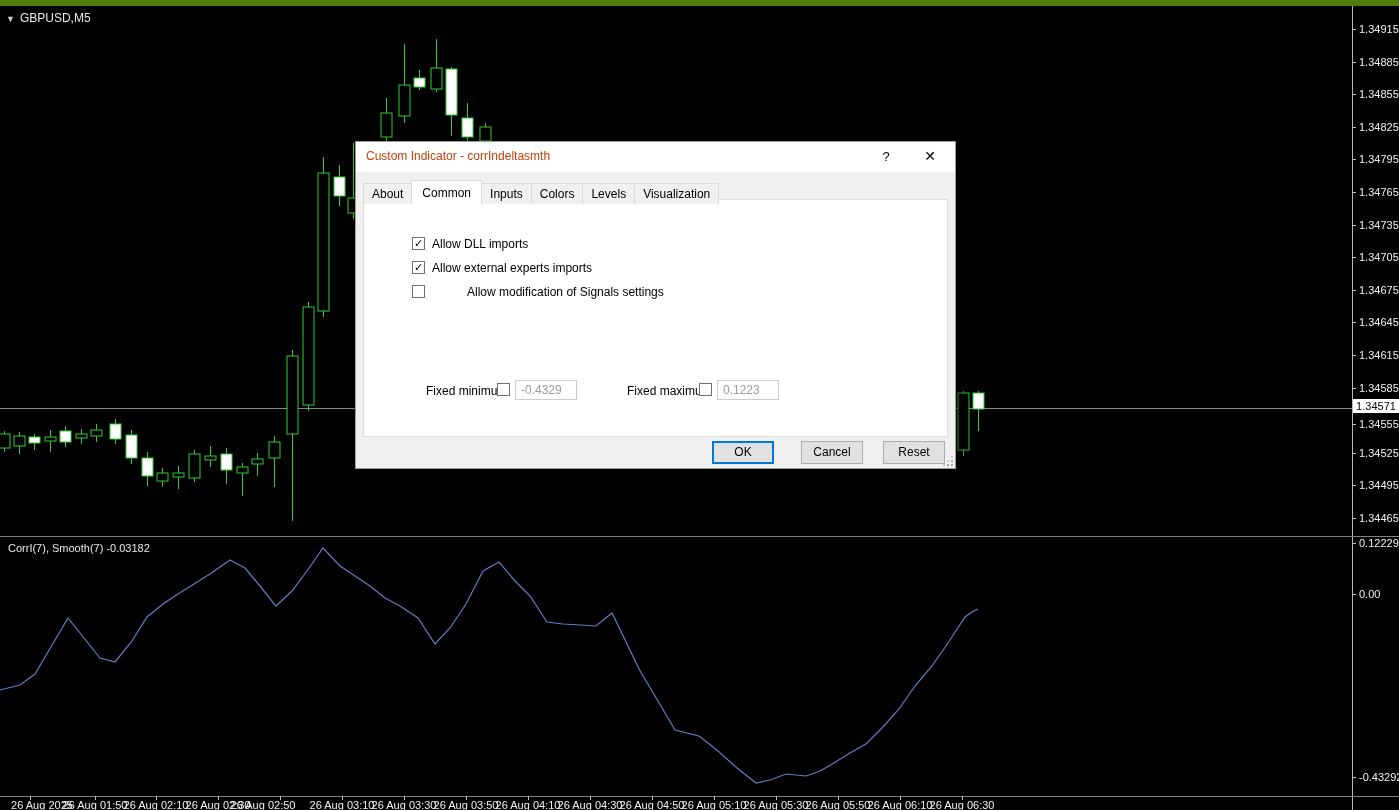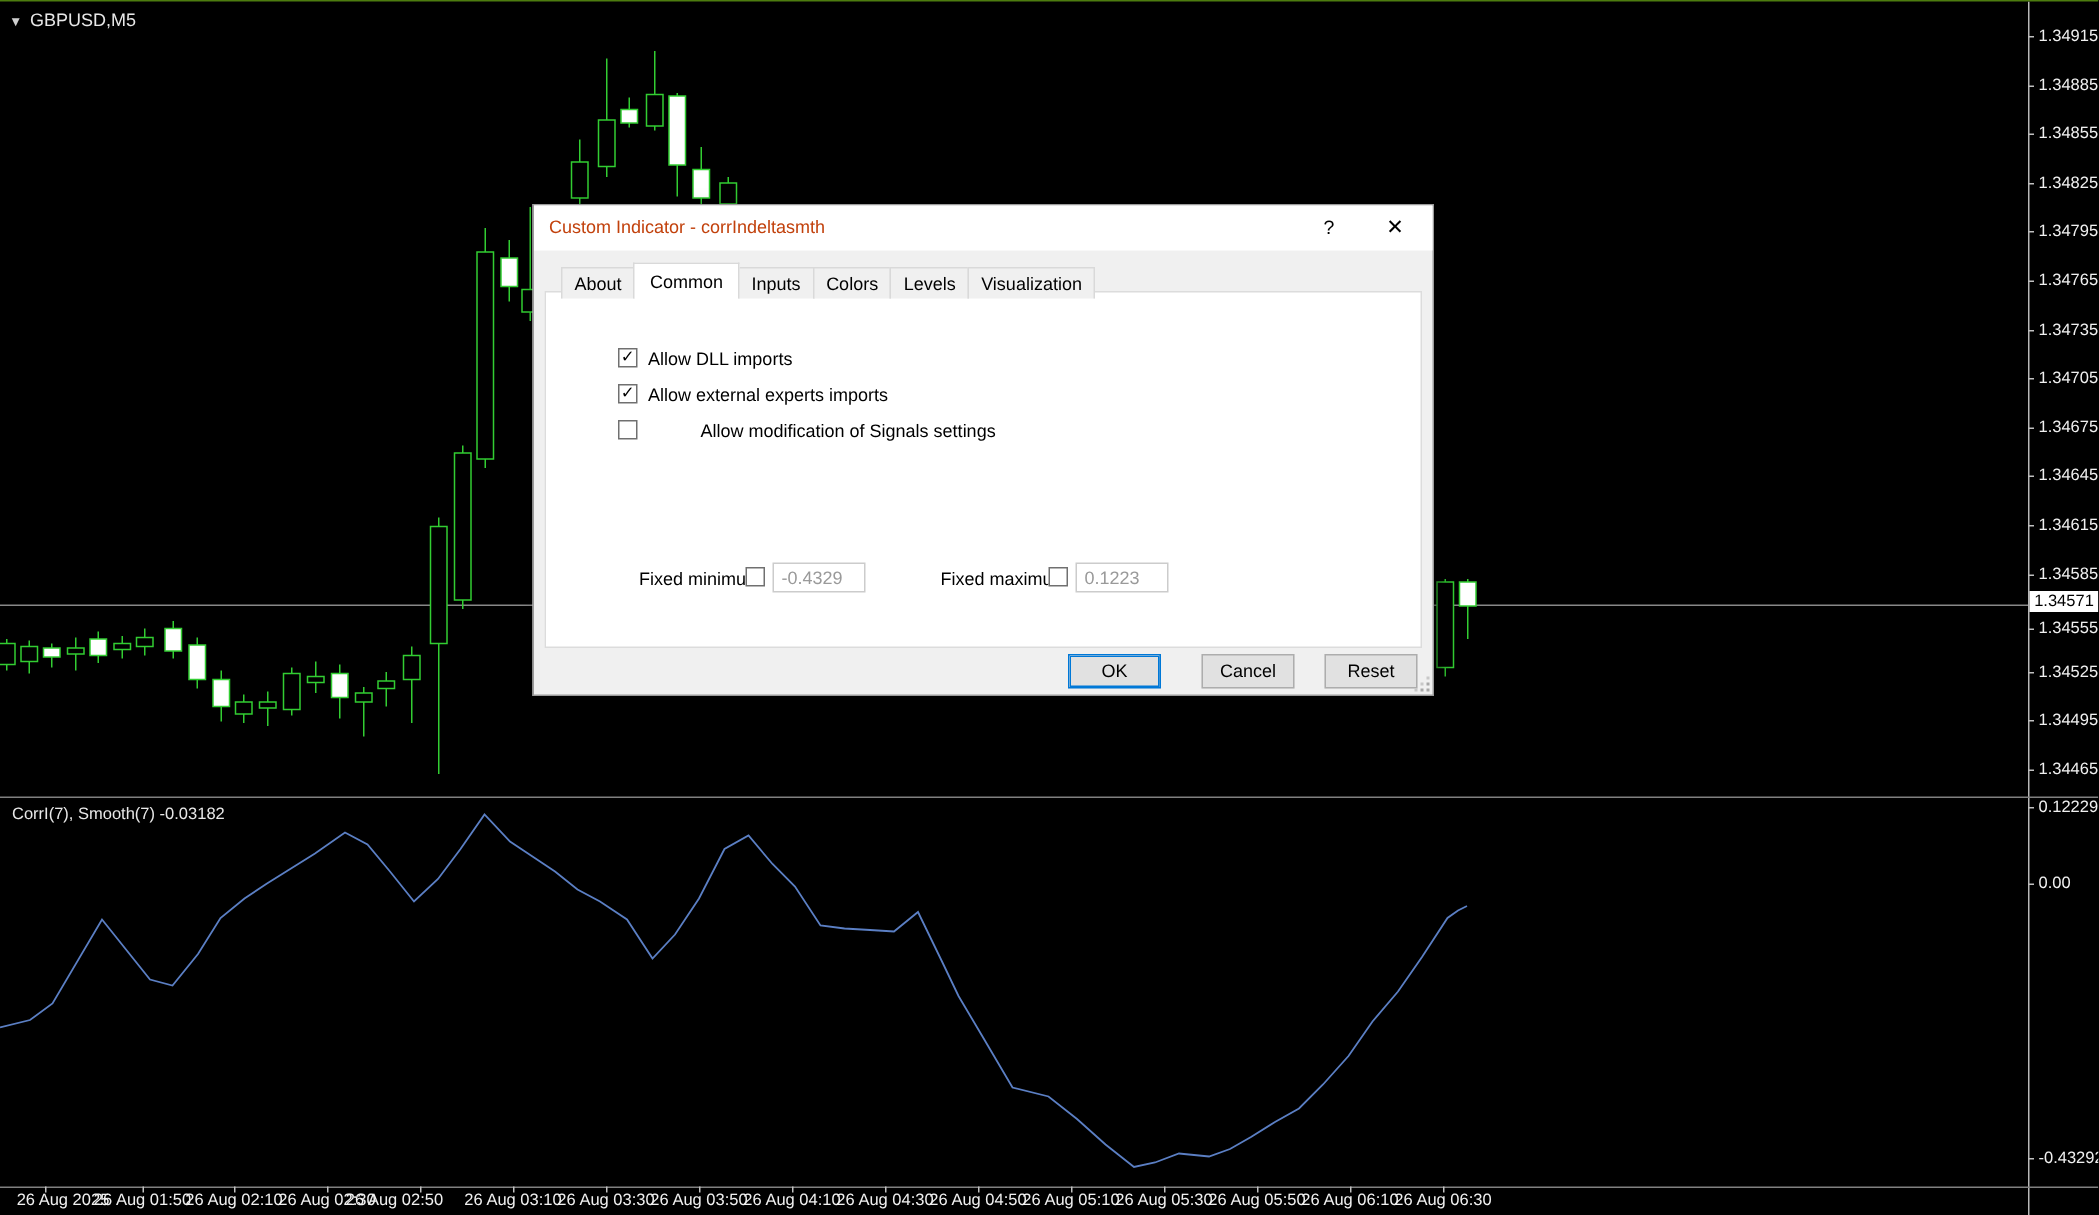--- a/index.html
+++ b/index.html
@@ -1,17 +1,17 @@
 <!DOCTYPE html>
 <html><head>
 <meta charset="utf-8">
 <style>
   html,body{margin:0;padding:0;background:#000;}
   .screen{position:relative;width:1399px;height:810px;background:#000;overflow:hidden;
-          font-family:"Liberation Sans",sans-serif;border-top:1px solid #4d7c0f;box-sizing:border-box;}
+          font-family:"Liberation Sans",sans-serif;border-top:6px solid #4d7c0f;box-sizing:border-box;}
   svg{position:absolute;left:0;top:0;}
   
   .symbol-label{position:absolute;left:6px;top:5px;color:#e8e8e8;font-size:12px;}
   .symbol-label .tri{font-size:9px;margin-right:5px;color:#cfcfcf;}
   .ind-label{position:absolute;left:8px;top:536px;color:#e8e8e8;font-size:11px;}
   .axis-sep-v{position:absolute;left:1352px;top:0;width:1px;height:810px;background:#b8b8b8;}
   .sep-h{position:absolute;left:0;width:1399px;height:1px;background:#808080;}
   .axis-label{position:absolute;color:#f0f0f0;font-size:11px;left:1359px;white-space:nowrap;}
   .axis-tick{position:absolute;left:1352px;width:4px;height:1px;background:#c0c0c0;}
   .price-badge{position:absolute;left:1353px;width:46px;height:14px;background:#ffffff;color:#000;
@@ -19,21 +19,21 @@
   .time-label{position:absolute;top:793px;color:#f0f0f0;font-size:11px;transform:translateX(-50%);white-space:nowrap;}
   .time-tick{position:absolute;top:790px;width:1px;height:4px;background:#c0c0c0;}
   
   .dialog{position:absolute;left:355px;top:135px;width:601px;height:328px;background:#f0f0f0;
           border:1px solid #9b9b9b;box-shadow:4px 4px 10px rgba(0,0,0,.55);box-sizing:border-box;color:#000;}
   .titlebar{position:absolute;left:0;top:0;right:0;height:30px;background:#ffffff;}
   .title{position:absolute;left:10px;top:7px;font-size:12px;color:#c2410c;}
   .cap-btn{position:absolute;top:0;width:34px;height:29px;text-align:center;line-height:29px;font-size:13px;color:#000;cursor:default;}
   .help-btn{right:52px;}
   .close-btn{right:8px;font-size:14px;}
-  .tabs{position:absolute;left:18px;top:38px;height:20px;z-index:2;}
+  .tabs{position:absolute;left:7px;top:38px;height:20px;z-index:2;}
   .tab{display:inline-block;vertical-align:bottom;padding:3px 8px;font-size:12px;background:#f0f0f0;
        border:1px solid #d9d9d9;border-bottom:none;margin-right:-1px;position:relative;color:#000;}
   .tab.active{background:#ffffff;padding:5px 10px 4px;z-index:3;}
   .tabpage{position:absolute;left:7px;top:57px;width:585px;height:238px;background:#ffffff;
            border:1px solid #dcdcdc;box-sizing:border-box;z-index:1;}
   .cbrow{position:absolute;left:48px;height:15px;font-size:12px;white-space:nowrap;}
   .cb{position:absolute;left:0;top:0;width:13px;height:13px;background:#fff;border:1px solid #707070;
       box-sizing:border-box;font-size:11px;line-height:11px;text-align:center;color:#000;}
   .cbrow .lbl{margin-left:20px;line-height:14px;display:inline-block;}
   .fixed-label{position:absolute;font-size:12px;color:#000;white-space:nowrap;}

